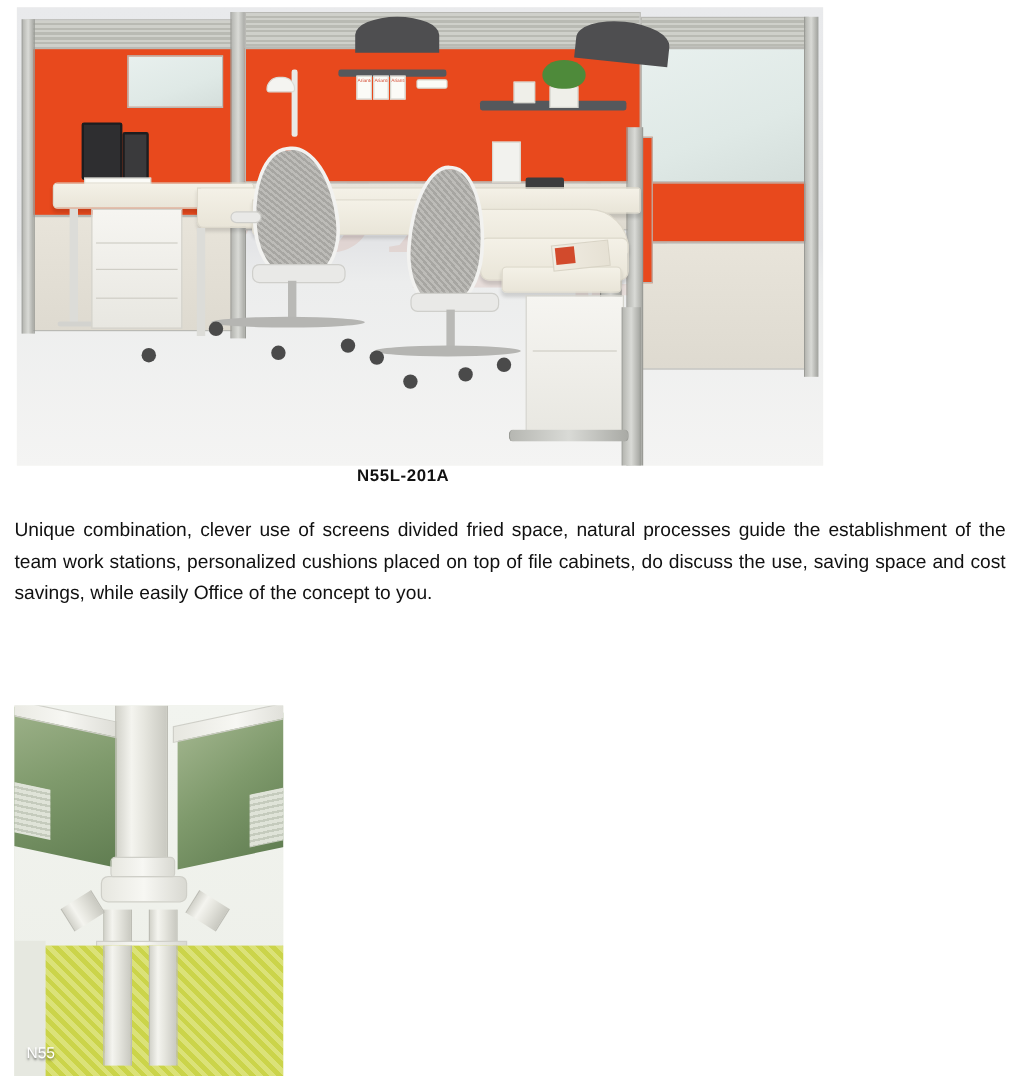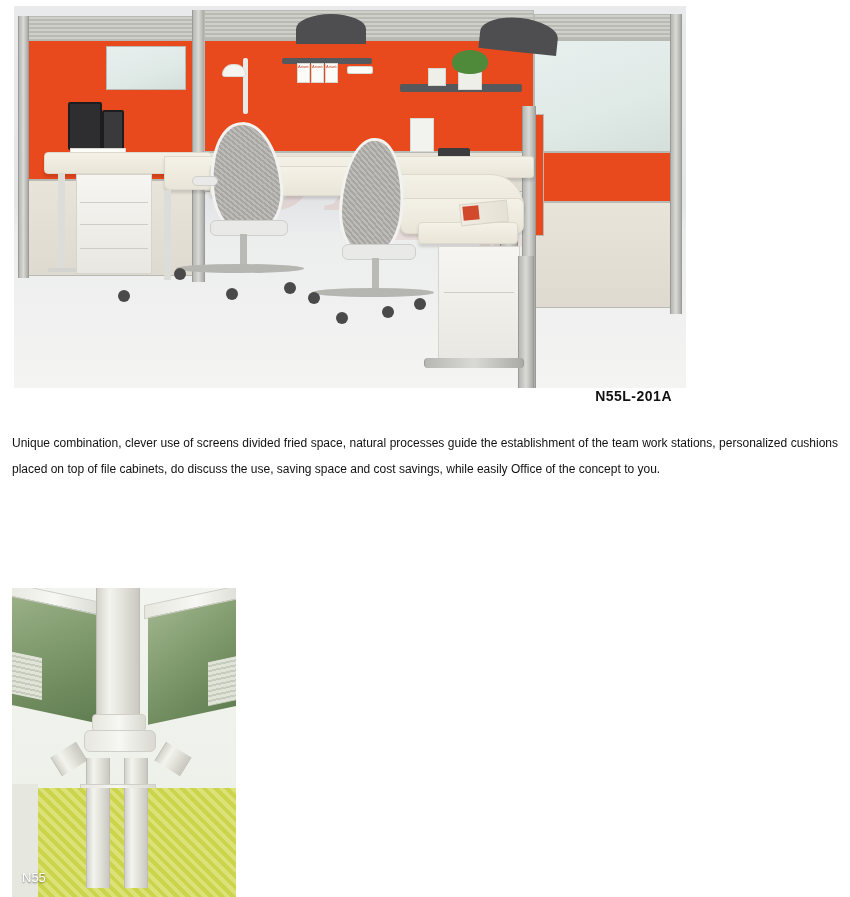--- a/index.html
+++ b/index.html
@@ -171,21 +171,21 @@
   .drape {
     position: absolute;
     background: #4e4e50;
     border-radius: 50% 50% 0 0;
   }
 
   
   .caption {
     position: absolute;
     left: 0; top: 388px; width: 672px;
-    text-align: right;
+    text-align: center;
     font-size: 14px;
     font-weight: bold;
     letter-spacing: 0.5px;
     color: #111;
   }
 
   
   .desc {
     position: absolute;
     left: 12px; top: 430px;
@@ -194,21 +194,21 @@
   .desc p { margin: 0; }
   .desc-cn {
     font-size: 14.5px;
     line-height: 26px;
     color: #111;
     font-family: "DejaVu Sans", "Liberation Sans", sans-serif;
     text-align: justify;
   }
   .desc-en {
     margin-top: 2px;
-    font-size: 12px;
+    font-size: 16px;
     line-height: 26px;
     color: #111;
     text-align: justify;
     font-family: "Liberation Sans", sans-serif;
   }
 
   
   .detail {
     position: absolute;
     left: 12px; top: 588px;

